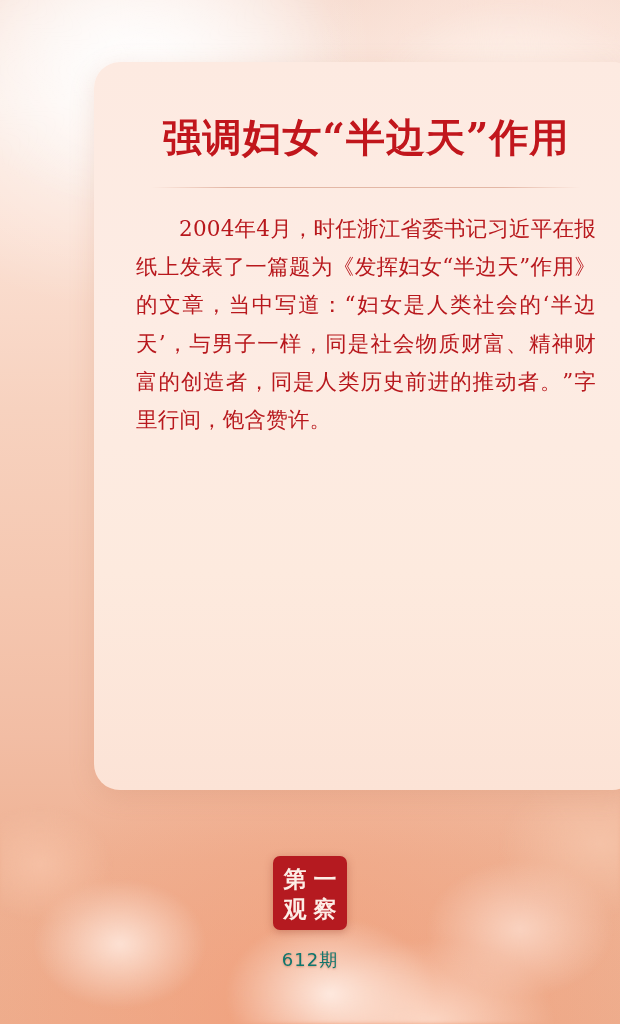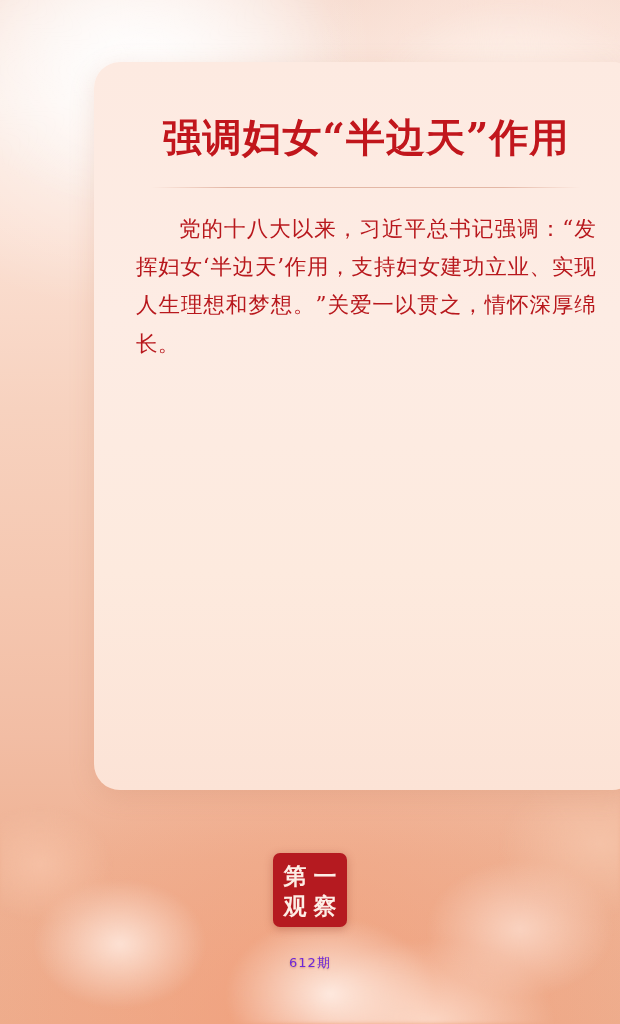--- a/index.html
+++ b/index.html
@@ -137,45 +137,45 @@
     grid-template-rows: 1fr 1fr;
     align-items: center;
     justify-items: center;
     font-family: "DejaVu Serif", "Liberation Serif", serif;
     font-size: 23px;
     font-weight: bold;
     line-height: 1;
   }
   .seal-grid span { display: block; }
   .issue {
-    margin-top: 23px;
+    margin-top: 14px;
     font-family: "DejaVu Sans", "Liberation Sans", sans-serif;
-    font-size: 13px;
-    color: #6d28d9;
+    font-size: 18px;
+    color: #0f766e;
     letter-spacing: 1px;
     text-shadow: 0 1px 2px rgba(170,90,60,0.45);
   }
 </style>
 </head>
 <body>
 
 <div class="bg">
   <div class="bg-glow-top"></div>
   <div class="bg-glow-right"></div>
   <div class="bg-petals"></div>
 </div>
 
 <div class="card">
 
   <h1 class="title">强调妇女“半边天”作用</h1>
 
   <div class="divider"></div>
 
   <div class="body-text">
-    <p class="para">党的十八大以来，习近平总书记强调：“发挥妇女‘半边天’作用，支持妇女建功立业、实现人生理想和梦想。”关爱一以贯之，情怀深厚绵长。</p>
+    <p class="para">2004年4月，时任浙江省委书记习近平在报纸上发表了一篇题为《发挥妇女“半边天”作用》的文章，当中写道：“妇女是人类社会的‘半边天’，与男子一样，同是社会物质财富、精神财富的创造者，同是人类历史前进的推动者。”字里行间，饱含赞许。</p>
   </div>
 
 </div>
 
 <div class="seal-wrap">
   <div class="seal">
     <div class="seal-grid">
       <span>第</span>
       <span>一</span>
       <span>观</span>

